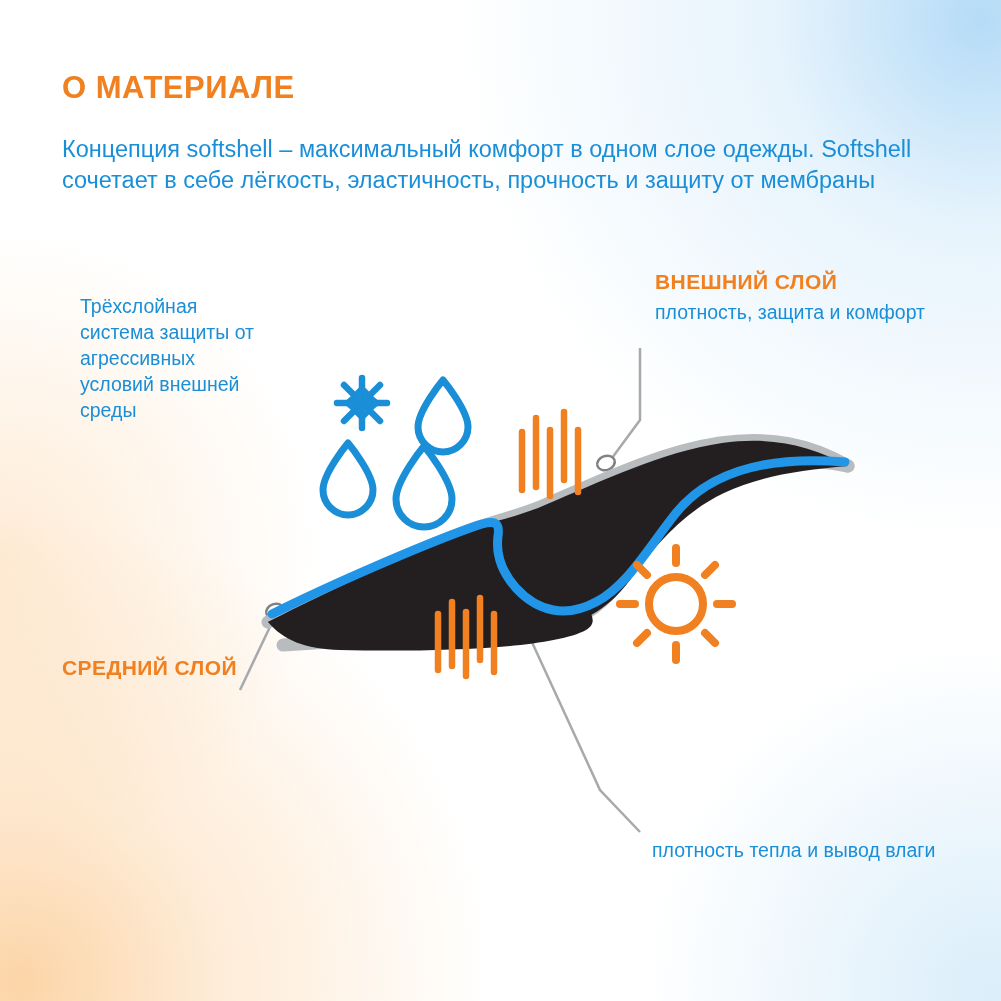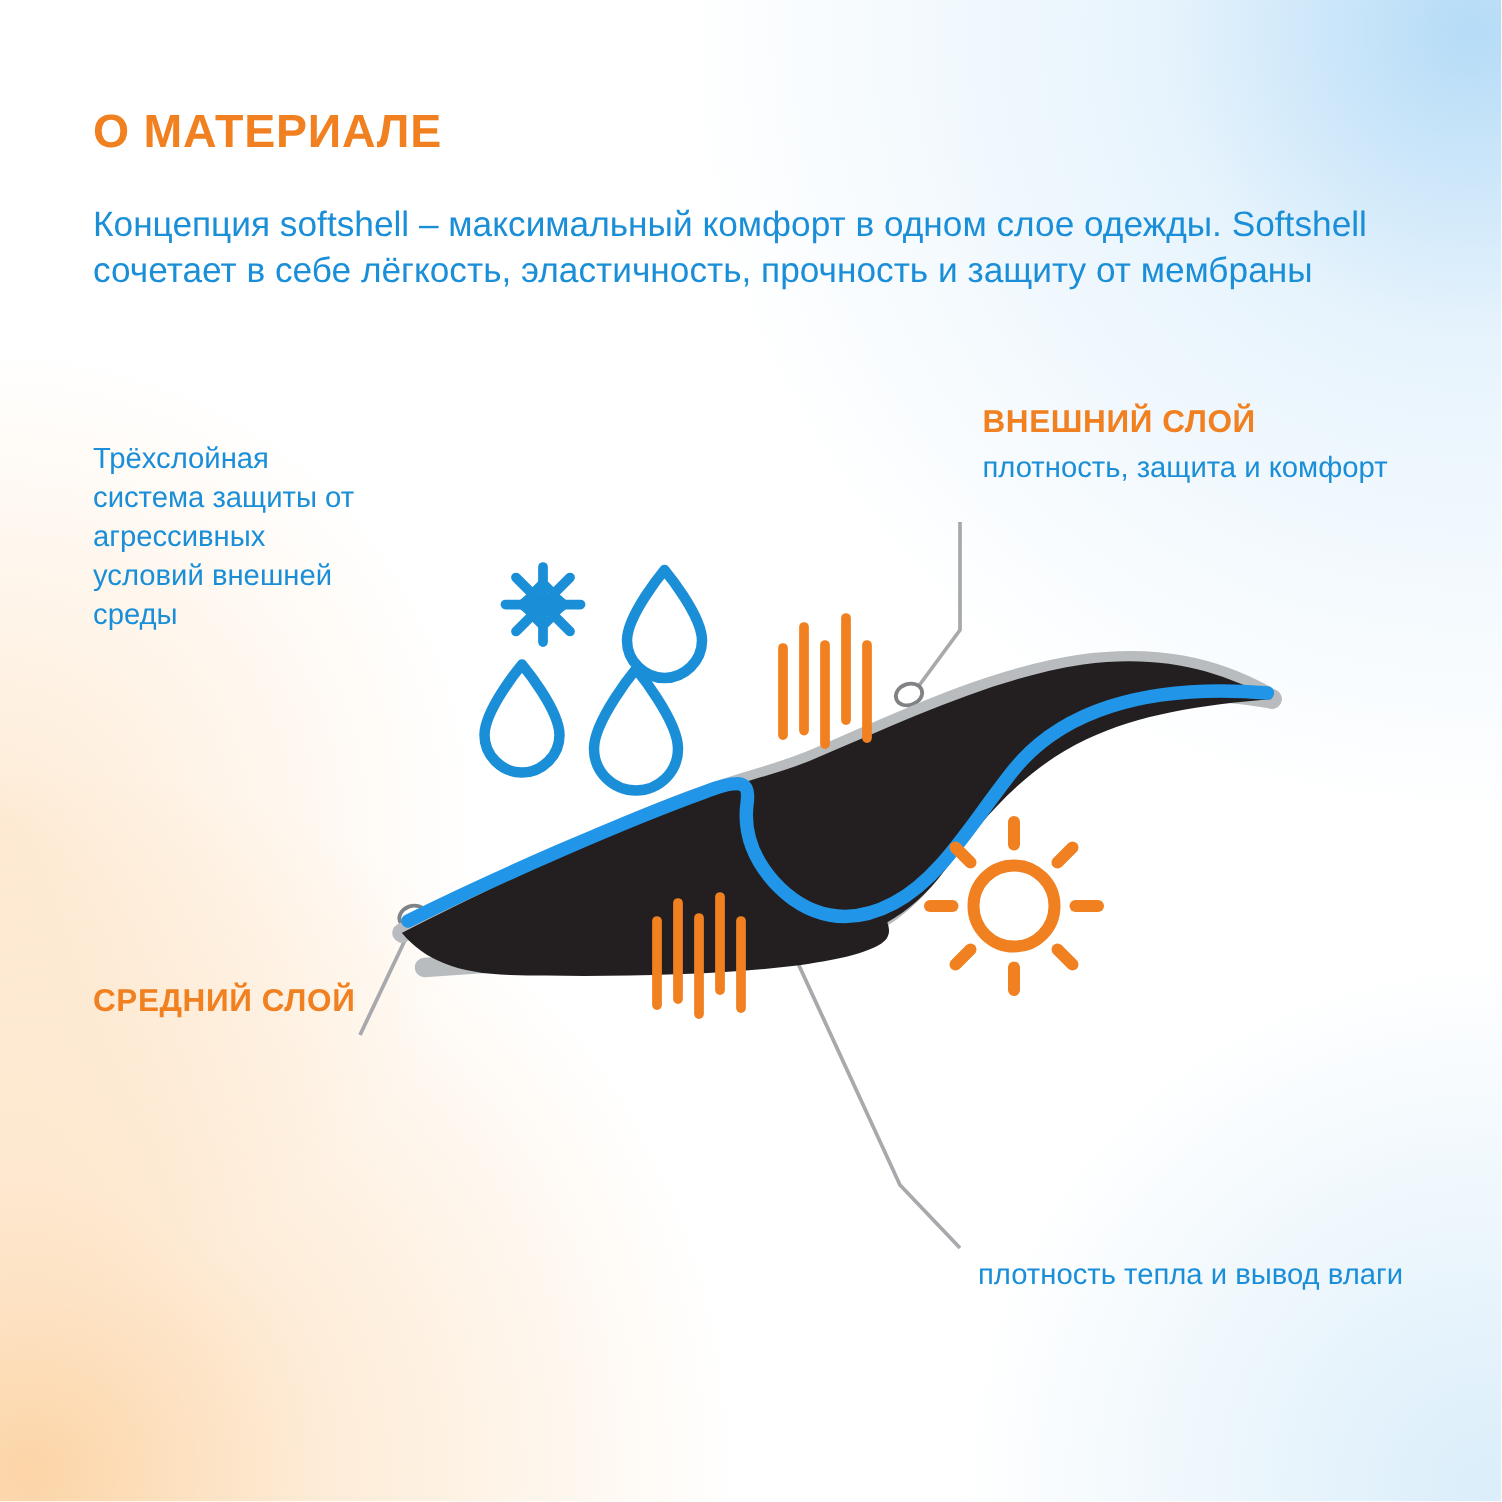--- a/index.html
+++ b/index.html
@@ -70,21 +70,21 @@
   }
   #inner-layer-callout {
     position: absolute;
     left: 652px;
     top: 832px;
     width: 330px;
   }
 
   #left-desc {
     position: absolute;
-    left: 62px;
+    left: 80px;
     top: 293px;
     width: 180px;
     font-size: 19.5px;
     line-height: 26px;
     color: #1a8fd8;
   }
 
   svg.art {
     position: absolute;
     left: 0;

